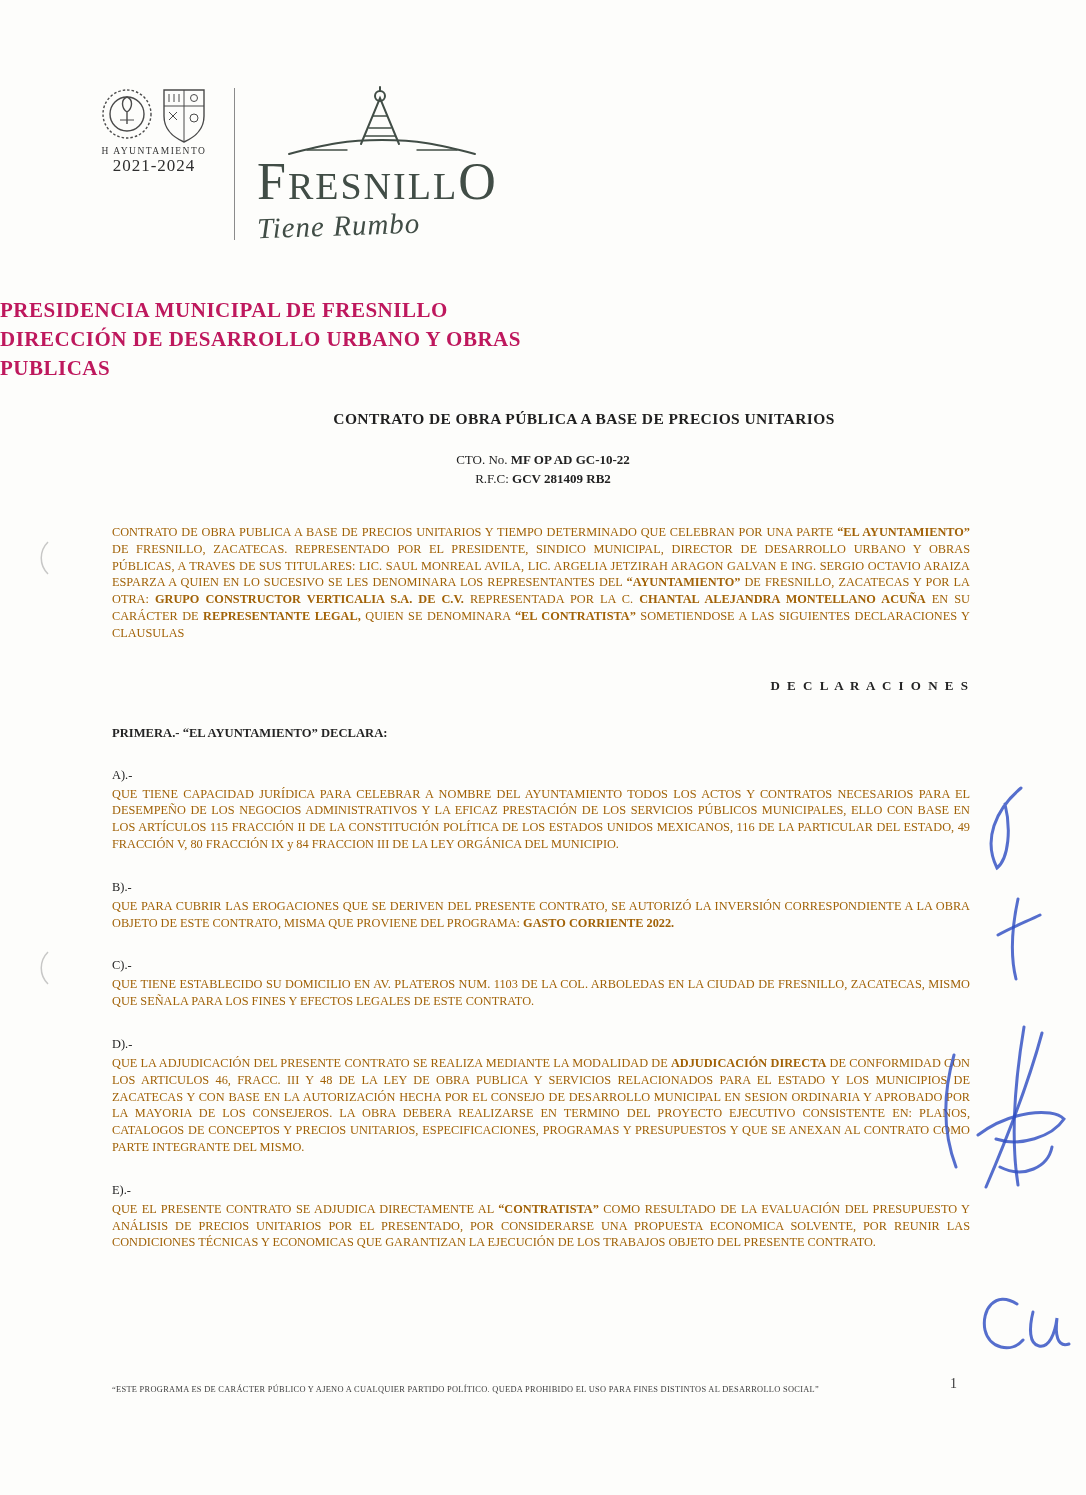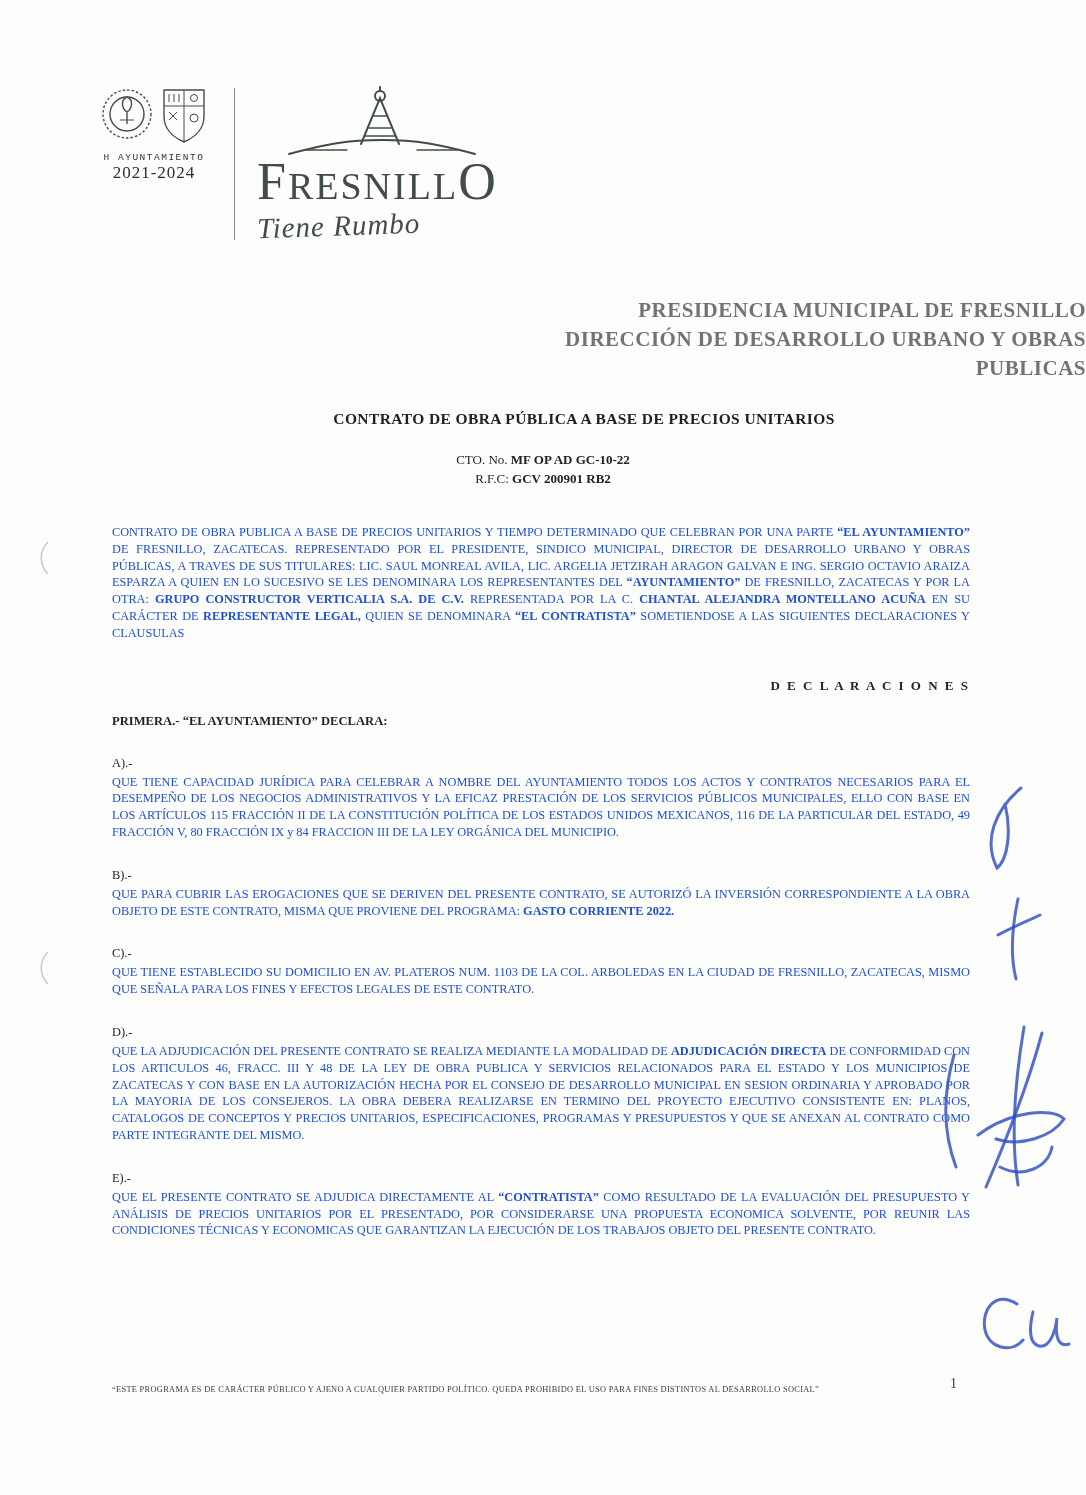--- a/index.html
+++ b/index.html
@@ -6,42 +6,42 @@
   .page {
     position:relative; width:1086px; height:1495px; margin:0 auto;
     background:#fdfdfb; color:#242424; overflow:hidden;
     font-family:"Liberation Serif", serif;
   }
 
   
   .header { position:absolute; top:86px; left:90px; display:flex; align-items:flex-start; }
   .seal-block { width:128px; text-align:center; color:#3f3f3f; }
   .emblems { display:flex; justify-content:center; gap:5px; }
-  .seal-caption { font-size:9.5px; letter-spacing:1.5px; margin-top:8px; color:#333;font-family:Liberation Mono, monospace; }
+  .seal-caption { font-size:9.5px; letter-spacing:1.5px; margin-top:2px; color:#333; }
   .seal-years { font-size:17px; letter-spacing:1px; color:#2e2e2e; }
   .divider { width:1px; height:152px; background:#8b8b8b; margin:2px 22px 0 16px; }
   .logo-block { text-align:left; color:#414d46; width:250px; }
   .wordmark { font-size:38px; letter-spacing:2px; line-height:40px; margin-top:2px; white-space:nowrap; }
   .wordmark .cap { font-size:52px; }
   .tagline { font-style:italic; font-size:29px; margin-top:2px; transform:rotate(-2deg); letter-spacing:1px; }
 
   
-  .title-block { position:absolute; top:296px; left:0; width:100%; text-align:right;
-    font-weight:bold; font-size:21px; line-height:29px; letter-spacing:.5px; color:#737373; }
+  .title-block { position:absolute; top:296px; left:0; width:100%; text-align:left;
+    font-weight:bold; font-size:21px; line-height:29px; letter-spacing:.5px; color:#be185d; }
   .subtitle { position:absolute; top:410px; left:0; width:100%; text-align:center;
     font-weight:bold; font-size:15.5px; letter-spacing:.4px; color:#1f1f1f;margin-left:41px; }
   .ref-block { position:absolute; top:450px; left:0; width:100%; text-align:center;
     font-size:13px; line-height:19px; color:#222; }
   .b { font-weight:bold; }
 
   
   .content { position:absolute; top:524px; left:112px; width:858px; }
-  .para { margin:0; font-size:12.3px; line-height:16.8px; text-align:justify; color:#1d4ed8; }
+  .para { margin:0; font-size:12.3px; line-height:16.8px; text-align:justify; color:#a16207; }
   .decl-heading { margin-top:36px; text-align:right; font-weight:bold; font-size:13px; letter-spacing:2px; }
-  .primera { margin-top:20px; font-weight:bold; font-size:12.6px; }
+  .primera { margin-top:32px; font-weight:bold; font-size:12.6px; }
   .clause { margin-top:27px; }
   .clause-label { font-size:12.4px; margin-bottom:3px; }
 
   
   .footer-legal { position:absolute; top:1385px; left:112px; width:740px;
     font-size:8.4px; letter-spacing:.3px; color:#3d3d3d; }
   .page-number { position:absolute; top:1376px; left:950px; font-size:14px; color:#3a3a3a; }
 
   
   .pen { position:absolute; pointer-events:none; }
@@ -102,21 +102,21 @@
   <div class="title-block">
     <div>PRESIDENCIA MUNICIPAL DE FRESNILLO</div>
     <div>DIRECCIÓN DE DESARROLLO URBANO Y OBRAS</div>
     <div>PUBLICAS</div>
   </div>
 
   <div class="subtitle">CONTRATO DE OBRA PÚBLICA A BASE DE PRECIOS UNITARIOS</div>
 
   <div class="ref-block">
     <div><span>CTO. No. </span><span class="b">MF OP AD GC-10-22</span></div>
-    <div><span>R.F.C: </span><span class="b">GCV 200901 RB2</span></div>
+    <div><span>R.F.C: </span><span class="b">GCV 281409 RB2</span></div>
   </div>
 
   <div class="content">
     <p class="para"><span>CONTRATO DE OBRA PUBLICA A BASE DE PRECIOS UNITARIOS Y TIEMPO DETERMINADO QUE CELEBRAN POR UNA PARTE </span><span style="font-weight: bold;">“EL AYUNTAMIENTO”</span><span> DE FRESNILLO, ZACATECAS. REPRESENTADO POR EL PRESIDENTE, SINDICO MUNICIPAL, DIRECTOR DE DESARROLLO URBANO Y OBRAS PÚBLICAS, A TRAVES DE SUS TITULARES: LIC. SAUL MONREAL AVILA, LIC. ARGELIA JETZIRAH ARAGON GALVAN E ING. SERGIO OCTAVIO ARAIZA ESPARZA A QUIEN EN LO SUCESIVO SE LES DENOMINARA LOS REPRESENTANTES DEL </span><span style="font-weight: bold;">“AYUNTAMIENTO”</span><span> DE FRESNILLO, ZACATECAS Y POR LA OTRA: </span><span style="font-weight: bold;">GRUPO CONSTRUCTOR VERTICALIA S.A. DE C.V.</span><span> REPRESENTADA POR LA C. </span><span style="font-weight: bold;">CHANTAL ALEJANDRA MONTELLANO ACUÑA</span><span> EN SU CARÁCTER DE </span><span style="font-weight: bold;">REPRESENTANTE LEGAL,</span><span> QUIEN SE DENOMINARA </span><span style="font-weight: bold;">“EL CONTRATISTA”</span><span> SOMETIENDOSE A LAS SIGUIENTES DECLARACIONES Y CLAUSULAS</span></p>
 
     <div class="decl-heading">D E C L A R A C I O N E S</div>
 
     <div class="primera">PRIMERA.- “EL AYUNTAMIENTO” DECLARA:</div>
 
     <div class="clause">

